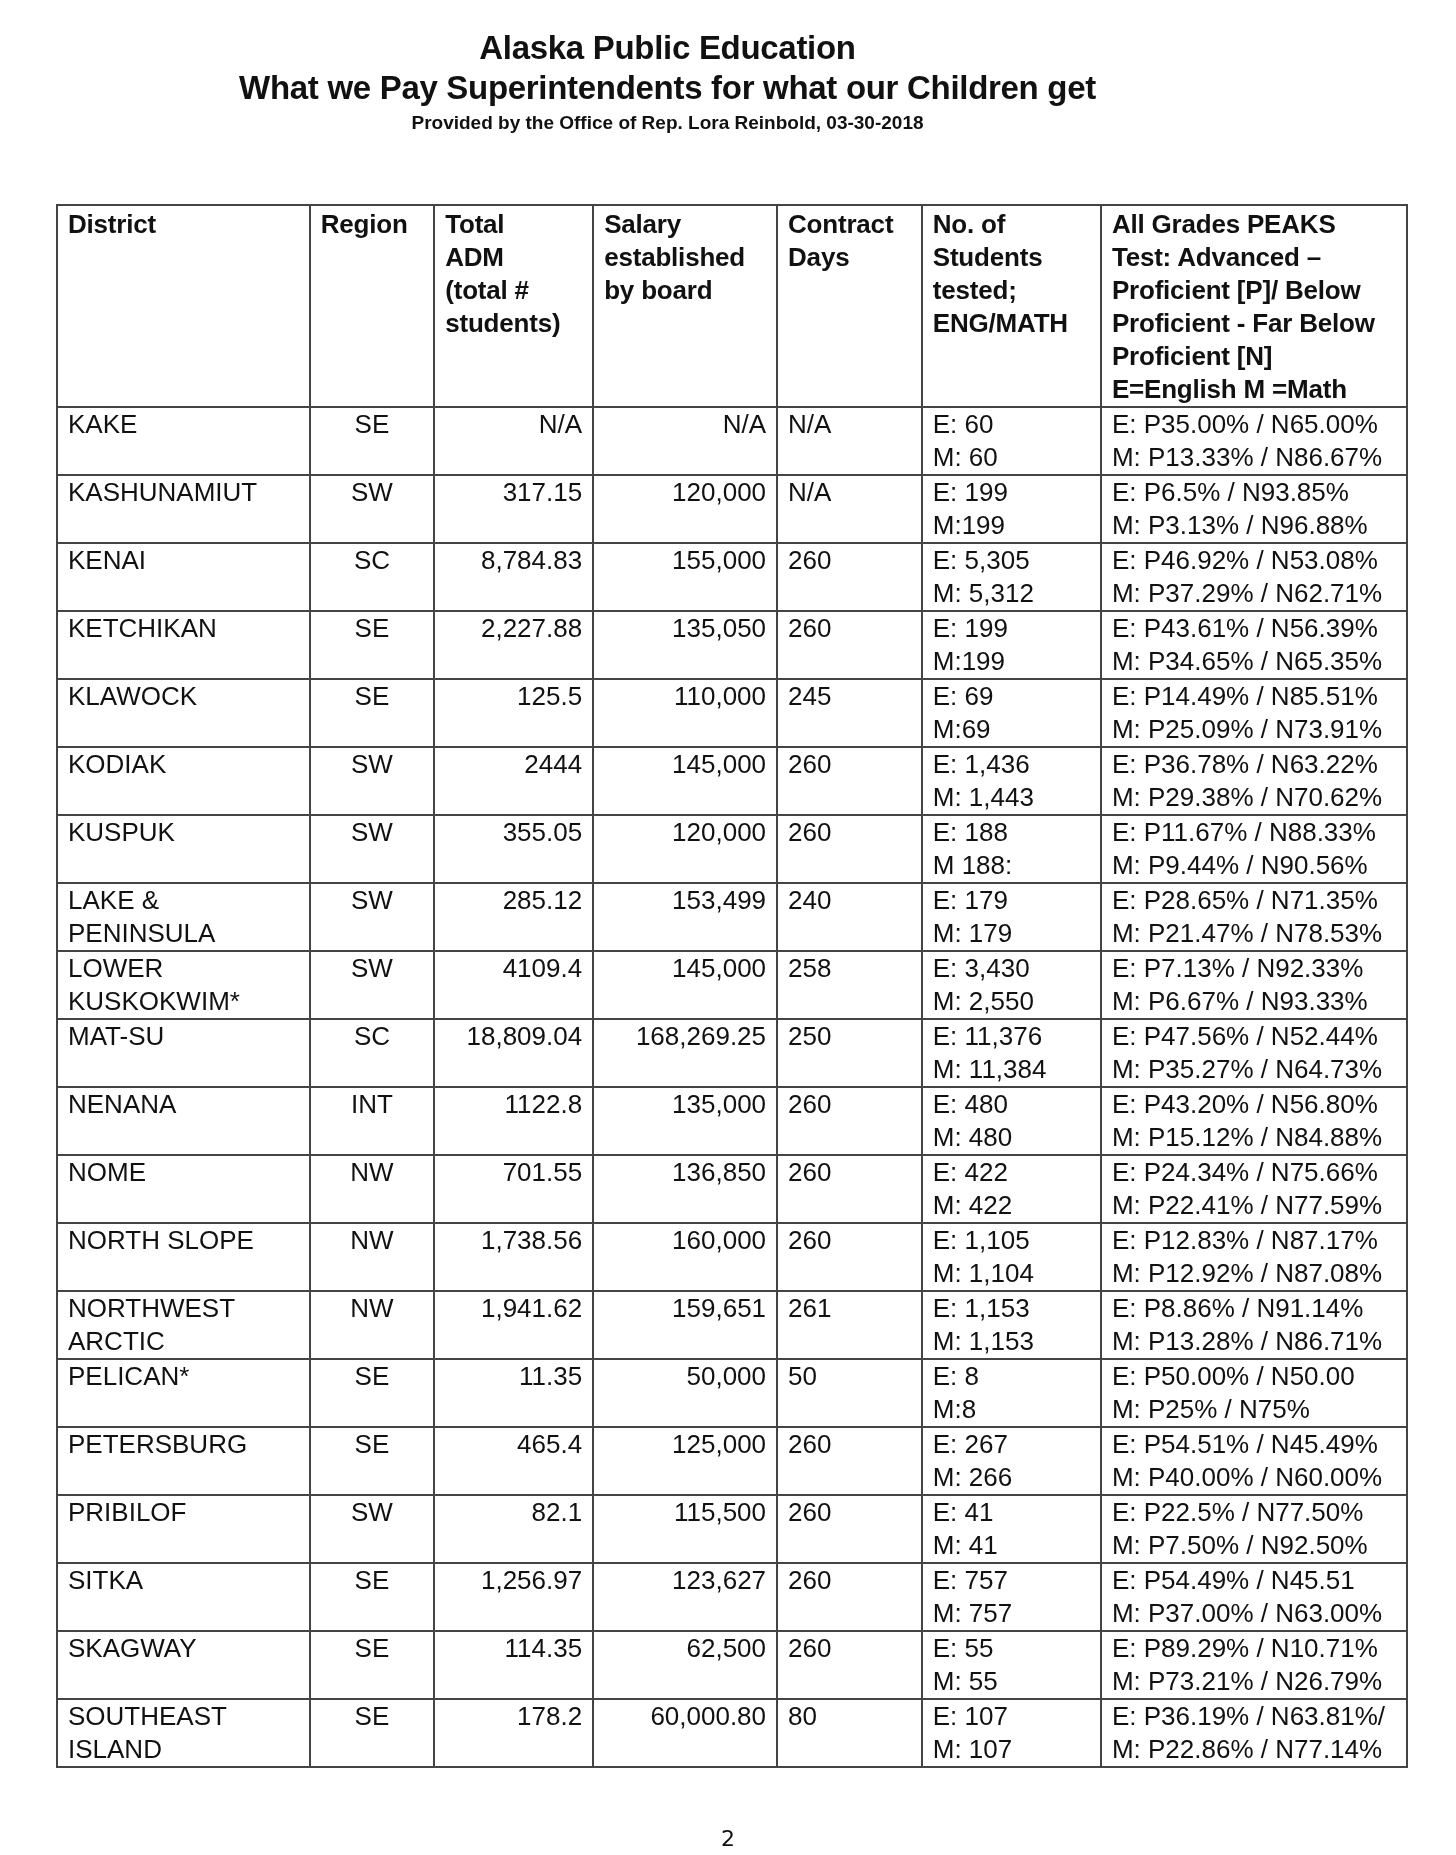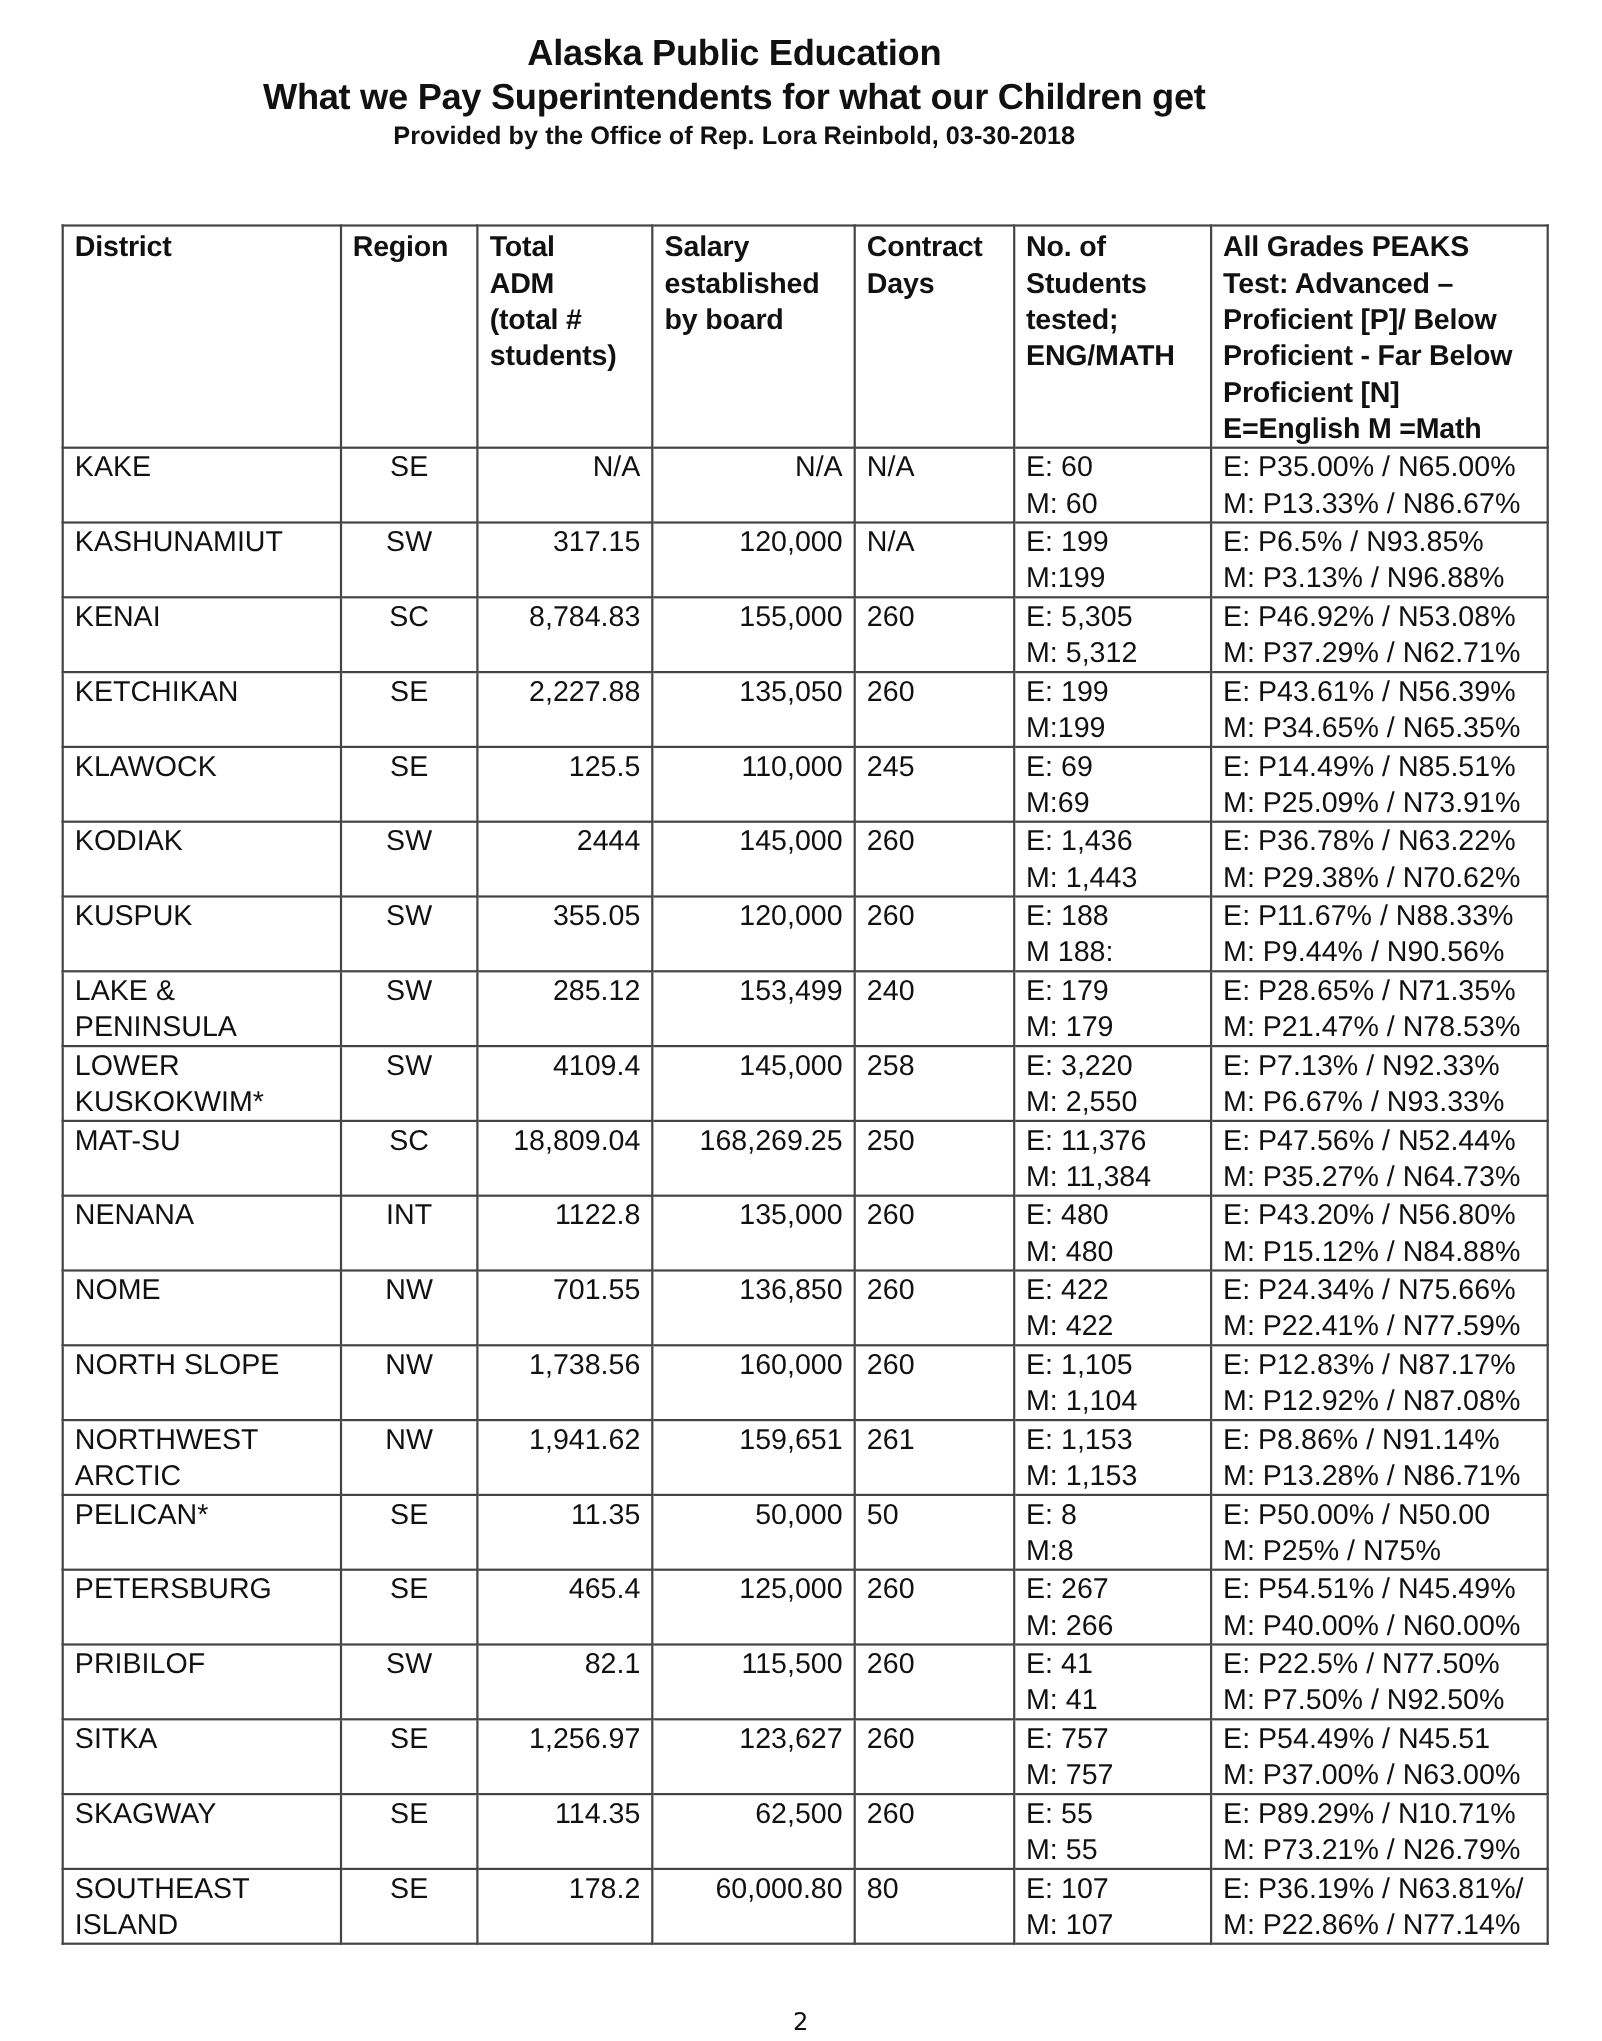--- a/index.html
+++ b/index.html
@@ -3,21 +3,21 @@
   <meta charset="utf-8">
   <style>
     html, body { margin: 0; padding: 0; background: #ffffff; }
     body {
       width: 1456px; height: 1855px; position: relative; overflow: hidden;
       font-family: "Liberation Sans", sans-serif; color: #111;
     }
     .header { position: absolute; top: 28px; left: 0; width: 1335px; text-align: center; }
     .title1 { font-weight: bold; font-size: 33px; line-height: 40px; letter-spacing: -0.3px; }
     .title2 { font-weight: bold; font-size: 33px; line-height: 40px; letter-spacing: -0.3px; }
-    .subtitle { font-weight: bold; font-size: 23px; line-height: 30px; margin-top: 0px; }
+    .subtitle { font-weight: bold; font-size: 19px; line-height: 30px; margin-top: 0px; }
 
     table.data {
       position: absolute; left: 56px; top: 204px;
       width: 1352px; border-collapse: collapse; table-layout: fixed;
       border: 2px solid #444;
     }
     table.data th, table.data td {
       border: 2px solid #444; vertical-align: top; padding: 0 10px;
       overflow: hidden;
     }
@@ -239,21 +239,21 @@
       <tr>
         <td>
           <span class="line">LOWER</span>
           <span class="line">KUSKOKWIM*</span>
         </td>
         <td class="region">SW</td>
         <td class="num">4109.4</td>
         <td class="num">145,000</td>
         <td>258</td>
         <td>
-          <span class="line">E: 3,220</span>
+          <span class="line">E: 3,430</span>
           <span class="line">M: 2,550</span>
         </td>
         <td class="peaks">
           <span class="line">E: P7.13% / N92.33%</span>
           <span class="line">M: P6.67% / N93.33%</span>
         </td>
       </tr>
       <tr>
         <td>
           <span class="line">MAT-SU</span>

